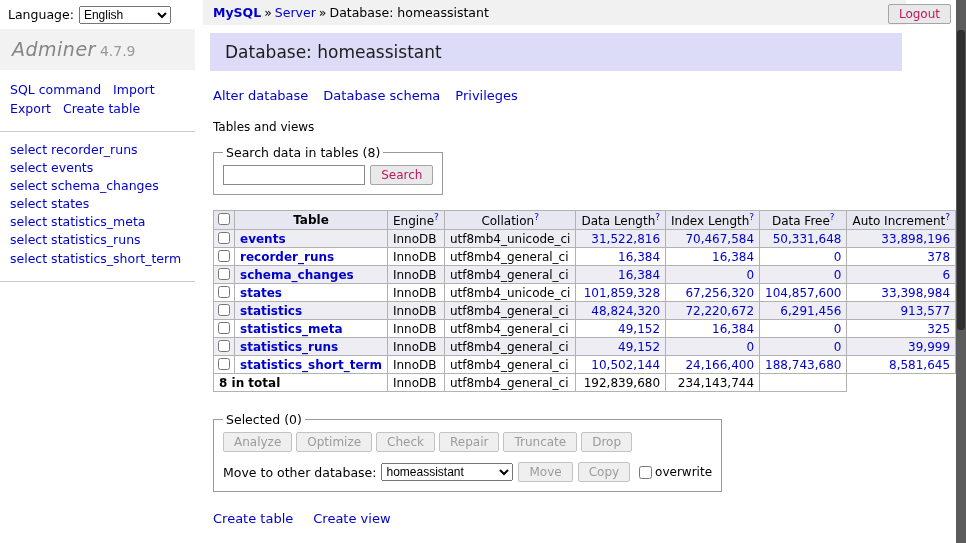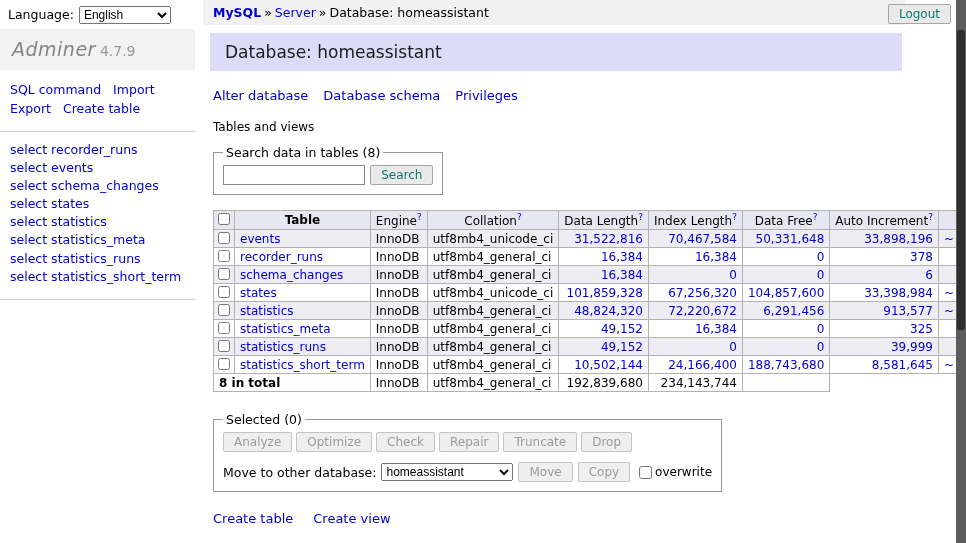--- a/index.html
+++ b/index.html
@@ -21,21 +21,21 @@
   .side-links a { margin-right:12px; }
   .table-list { padding:9px 10px 13px; border-bottom:1px solid #ccc; }
   .table-list a { display:block; font-size:12.5px; line-height:1.45; }
 
   
   .bc-bar { position:absolute; left:203px; top:0; width:703px; height:25px; background:#f1f1f1; padding:5px 10px; font-size:12.5px; }
   .bc-bar .bc-first { font-weight:bold; }
   .bc-sep { color:#000; margin:0 3px; }
   .logout-btn { position:absolute; right:15px; top:4px; }
 
-  button { font-family:inherit; font-size:12px; color:#0f766e; background:#e9e9e9; border:1px solid #a5a5a5; border-radius:2px; padding:2px 10px; cursor:pointer; }
+  button { font-family:inherit; font-size:12px; color:#be185d; background:#e9e9e9; border:1px solid #a5a5a5; border-radius:2px; padding:2px 10px; cursor:pointer; }
   button:disabled { color:#9b9b9b; background:#efefef; border-color:#c3c3c3; cursor:default; }
   input[type=text] { font-size:12px; padding:2px 3px; border:1px solid #8a8a8a; }
 
   
   .main { position:absolute; left:203px; top:25px; width:710px; }
   .title-bar { margin:8px 0 0 7px; width:692px; background:var(--title-bar-bg,#dcdcf8); padding:9px 15px; font-size:17px; color:#1c1c1c; }
   .action-links { margin:17px 0 0 10px; display:flex; gap:15px; font-size:13px; }
   h3 { font-size:12px; font-weight:normal; margin:17px 0 11px 10px; color:#000; }
   fieldset { border:1px solid #999; margin:0 0 0 10px; padding:5px 9px 9px; width:max-content; }
   legend { font-size:12.5px; padding:0 3px; }
@@ -44,21 +44,21 @@
 
   
   table.tbl { border-collapse:collapse; margin:15px 0 0 10px; font-size:12px; }
   .tbl th, .tbl td { border:1px solid #b2b2b2; padding:1px 5px; height:18px; white-space:nowrap; }
   .tbl th { background:var(--table-header-bg,#e7e7f1); font-weight:normal; text-align:center; }
   .tbl th.name-col { font-weight:bold; min-width:112px; }
   .tbl sup.doc { font-size:9px; }
   .tbl td.checkcol, .tbl th.checkcol { width:22px; text-align:center; padding:0 3px; }
   .tbl td.num { text-align:right; min-width:62px; }
   .tbl tr.odd td { background:var(--row-odd-bg,#ededf3); }
-  .tbl a.tname { font-weight:normal; }
+  .tbl a.tname { font-weight:bold; }
   .tbl tr.total td { background:#fff; }
   .tbl tr.total td.total-name { font-weight:bold; }
   .tbl tr.total td.noborder { border:none; }
   .tbl input[type=checkbox] { margin:1px; width:12px; height:12px; }
 
   
   .selected-fieldset { margin-top:20px; min-width:390px; }
   .btn-row button { margin-right:4px; }
   .move-row { margin-top:10px; font-size:12.5px; display:flex; align-items:center; gap:5px; }
   .move-row select { width:132px; font-size:12px; }
@@ -84,21 +84,20 @@
     </div>
     <p class="side-links">
       <a href="#">SQL command</a><a href="#">Import</a><br>
       <a href="#">Export</a><a href="#">Create table</a>
     </p>
     <div class="table-list">
         <a href="#">select recorder_runs</a>
         <a href="#">select events</a>
         <a href="#">select schema_changes</a>
         <a href="#">select states</a>
-        <a href="#">select statistics</a>
         <a href="#">select statistics_meta</a>
         <a href="#">select statistics_runs</a>
         <a href="#">select statistics_short_term</a>
       </div>
   </div>
 
   <div class="bc-bar">
     <a href="#" class="bc-first">MySQL</a><span class="bc-sep">»</span><a href="#">Server</a><span class="bc-sep">»</span><span>Database: homeassistant</span>
   </div>
   <button class="logout-btn">Logout</button>

